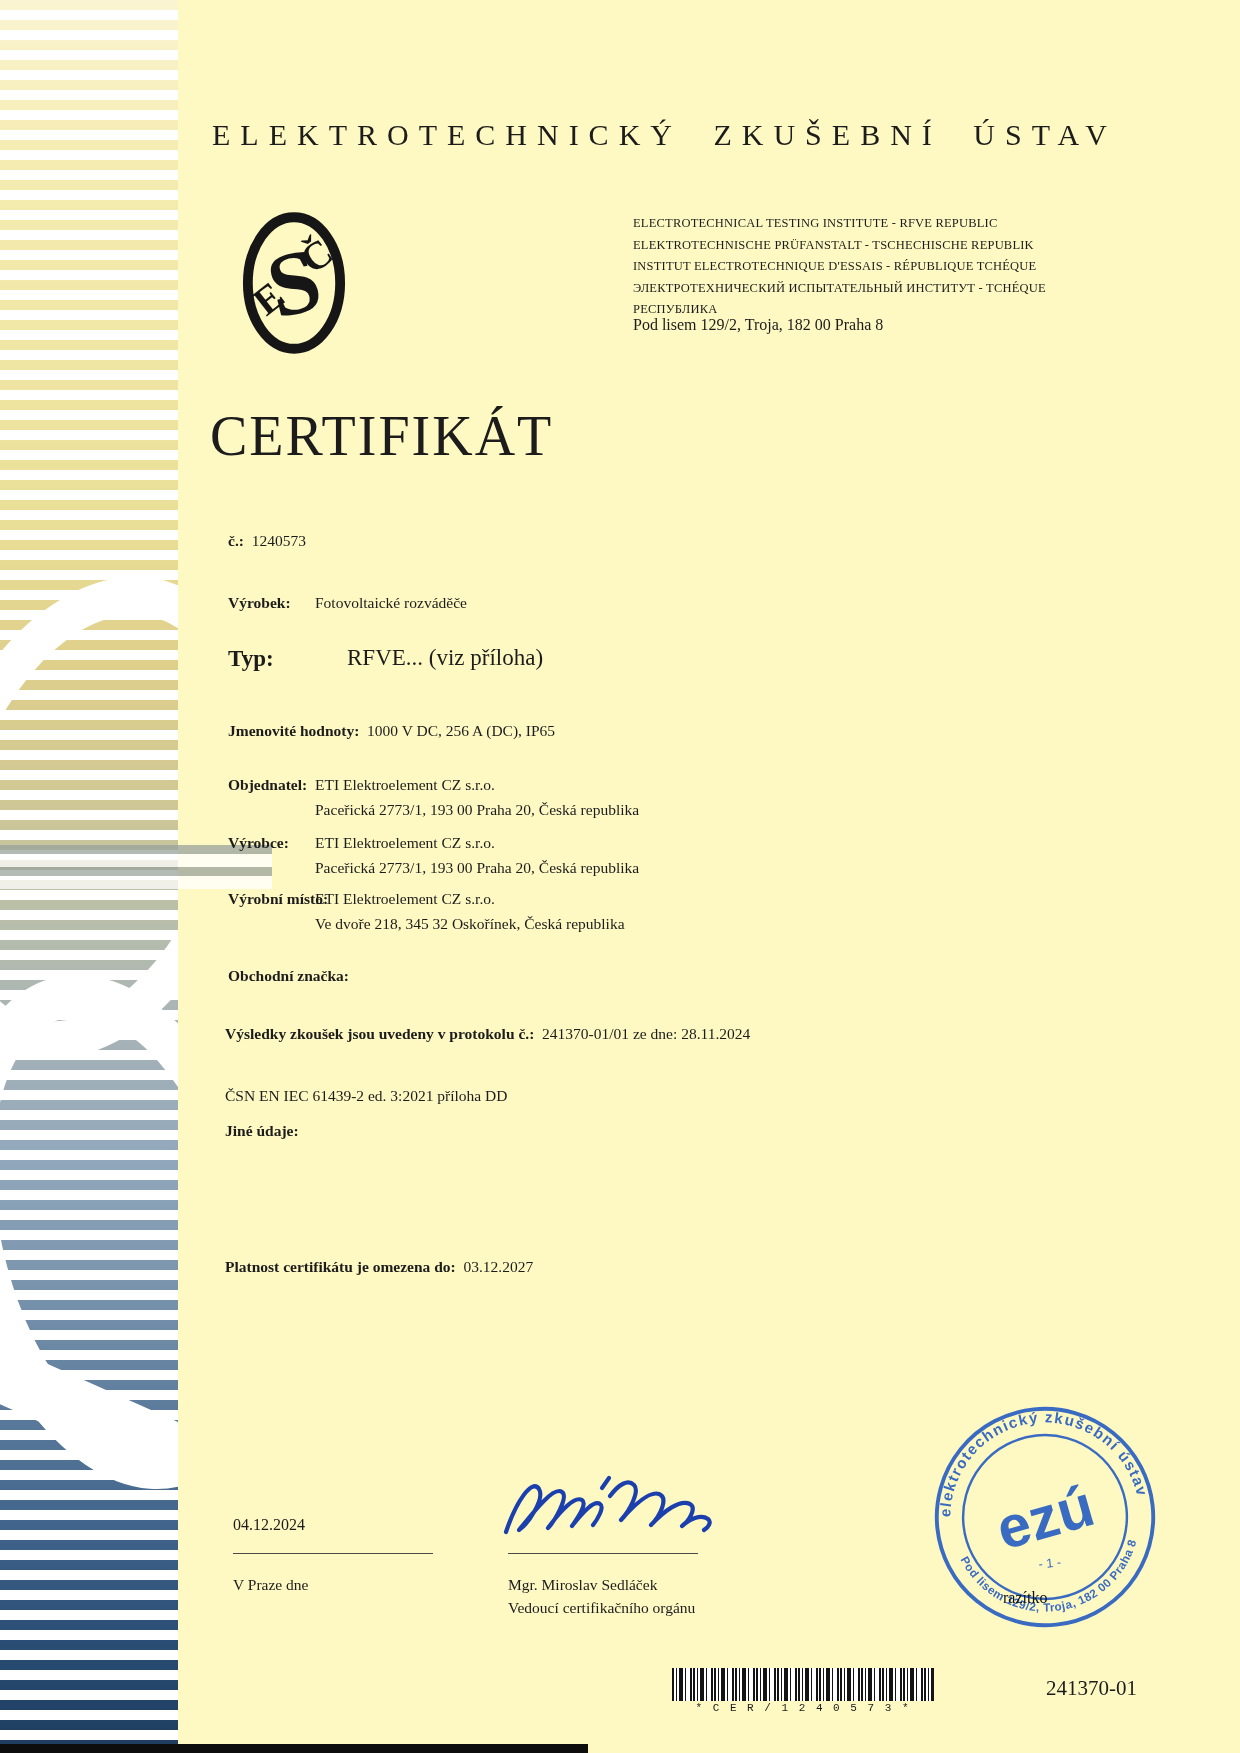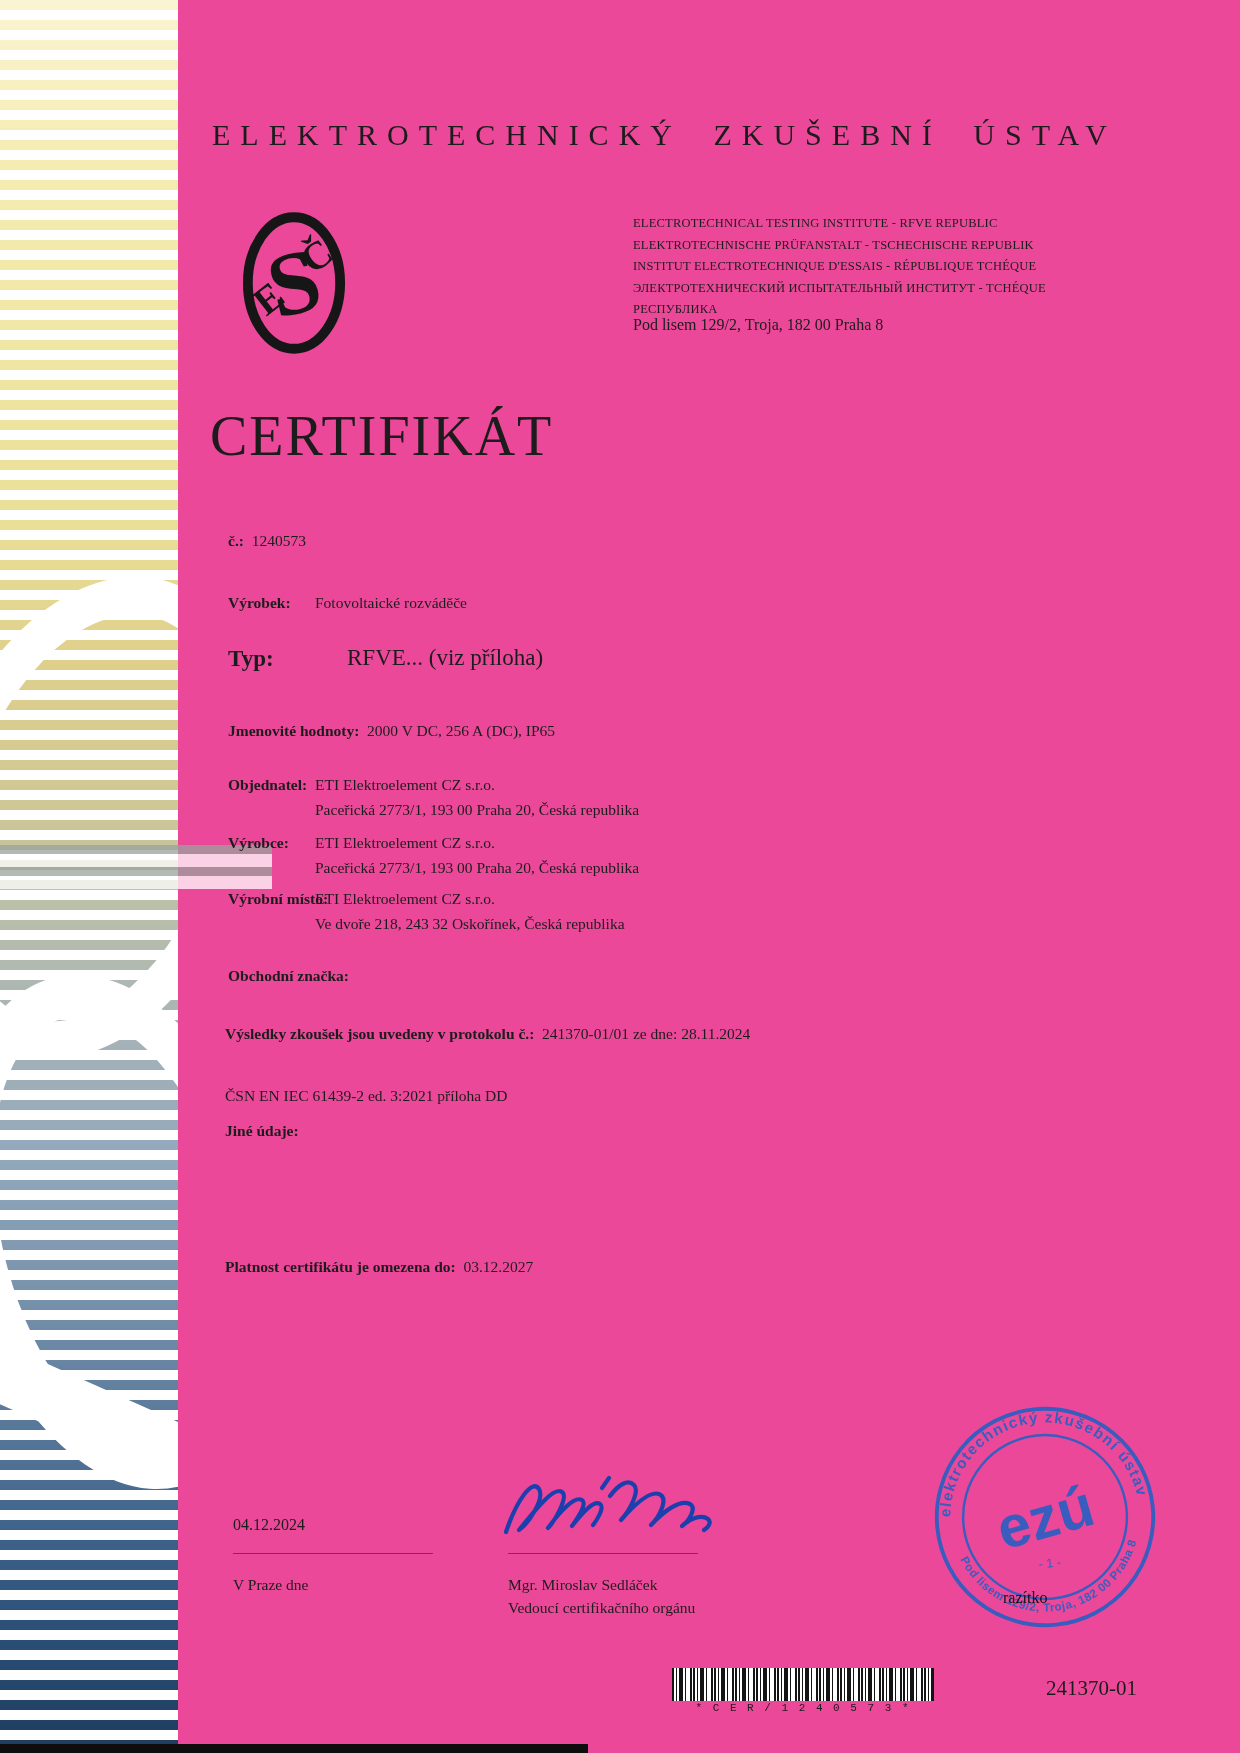--- a/index.html
+++ b/index.html
@@ -1,18 +1,18 @@
 <!DOCTYPE html>
 <html><head>
 <meta charset="utf-8">
 <style>
   html,body{margin:0;padding:0;background:#e8e8e8;}
   .page{
     position:relative;width:1240px;height:1753px;margin:0 auto;
-    background:#ec4899;overflow:hidden;
+    background:#fef9c3;overflow:hidden;
     font-family:"Liberation Serif", serif;color:#1c1c1c;
   }
   
   .band{
     position:absolute;left:0;top:0;width:178px;height:1753px;
     background:linear-gradient(180deg,
       #faf4d2 0%, #f5ecb2 9%, #f0e6a4 20%, #eadf97 30%,
       #decf8b 38%, #cfc795 46%, #b9bfa9 52%, #a9b4b6 58%,
       #92a8bc 66%, #7b95ae 73%, #5e7d9d 80%, #40648b 87%,
       #2b4f77 93%, #1d3c5e 100%);
@@ -115,39 +115,39 @@
   </div>
 
   <div class="row lbl" style="left:228px;top:590px;">Výrobek:</div>
   <div class="field-val" style="left:315px;top:590px;">Fotovoltaické rozváděče</div>
 
   <div class="row lbl big" style="left:228px;top:646px;">Typ:</div>
   <div class="field-val big" style="left:315px;top:645px;margin-left:32px;">RFVE... (viz příloha)</div>
 
   <div class="row" style="left:228px;top:718px;">
     <span class="lbl">Jmenovité hodnoty:</span>&nbsp;
-    <span>2000 V DC, 256 A (DC), IP65</span>
+    <span>1000 V DC, 256 A (DC), IP65</span>
   </div>
 
   <div class="row lbl" style="left:228px;top:772px;">Objednatel:</div>
   <div class="field-val" style="left:315px;top:772px;">
     <div>ETI Elektroelement CZ s.r.o.</div>
     <div>Paceřická 2773/1, 193 00 Praha 20, Česká republika</div>
   </div>
 
   <div class="row lbl" style="left:228px;top:830px;">Výrobce:</div>
   <div class="field-val" style="left:315px;top:830px;">
     <div>ETI Elektroelement CZ s.r.o.</div>
     <div>Paceřická 2773/1, 193 00 Praha 20, Česká republika</div>
   </div>
 
   <div class="row lbl" style="left:228px;top:886px;">Výrobní místo:</div>
   <div class="field-val" style="left:315px;top:886px;">
     <div>ETI Elektroelement CZ s.r.o.</div>
-    <div>Ve dvoře 218, 243 32 Oskořínek, Česká republika</div>
+    <div>Ve dvoře 218, 345 32 Oskořínek, Česká republika</div>
   </div>
 
   <div class="row lbl" style="left:228px;top:963px;">Obchodní značka:</div>
 
   <div class="row" style="left:225px;top:1021px;">
     <span class="lbl">Výsledky zkoušek jsou uvedeny v protokolu č.:</span>&nbsp;
     <span>241370-01/01 ze dne: 28.11.2024</span>
   </div>
 
   <div class="field-val" style="left:225px;top:1083px;">ČSN EN IEC 61439-2 ed. 3:2021 příloha DD</div>

